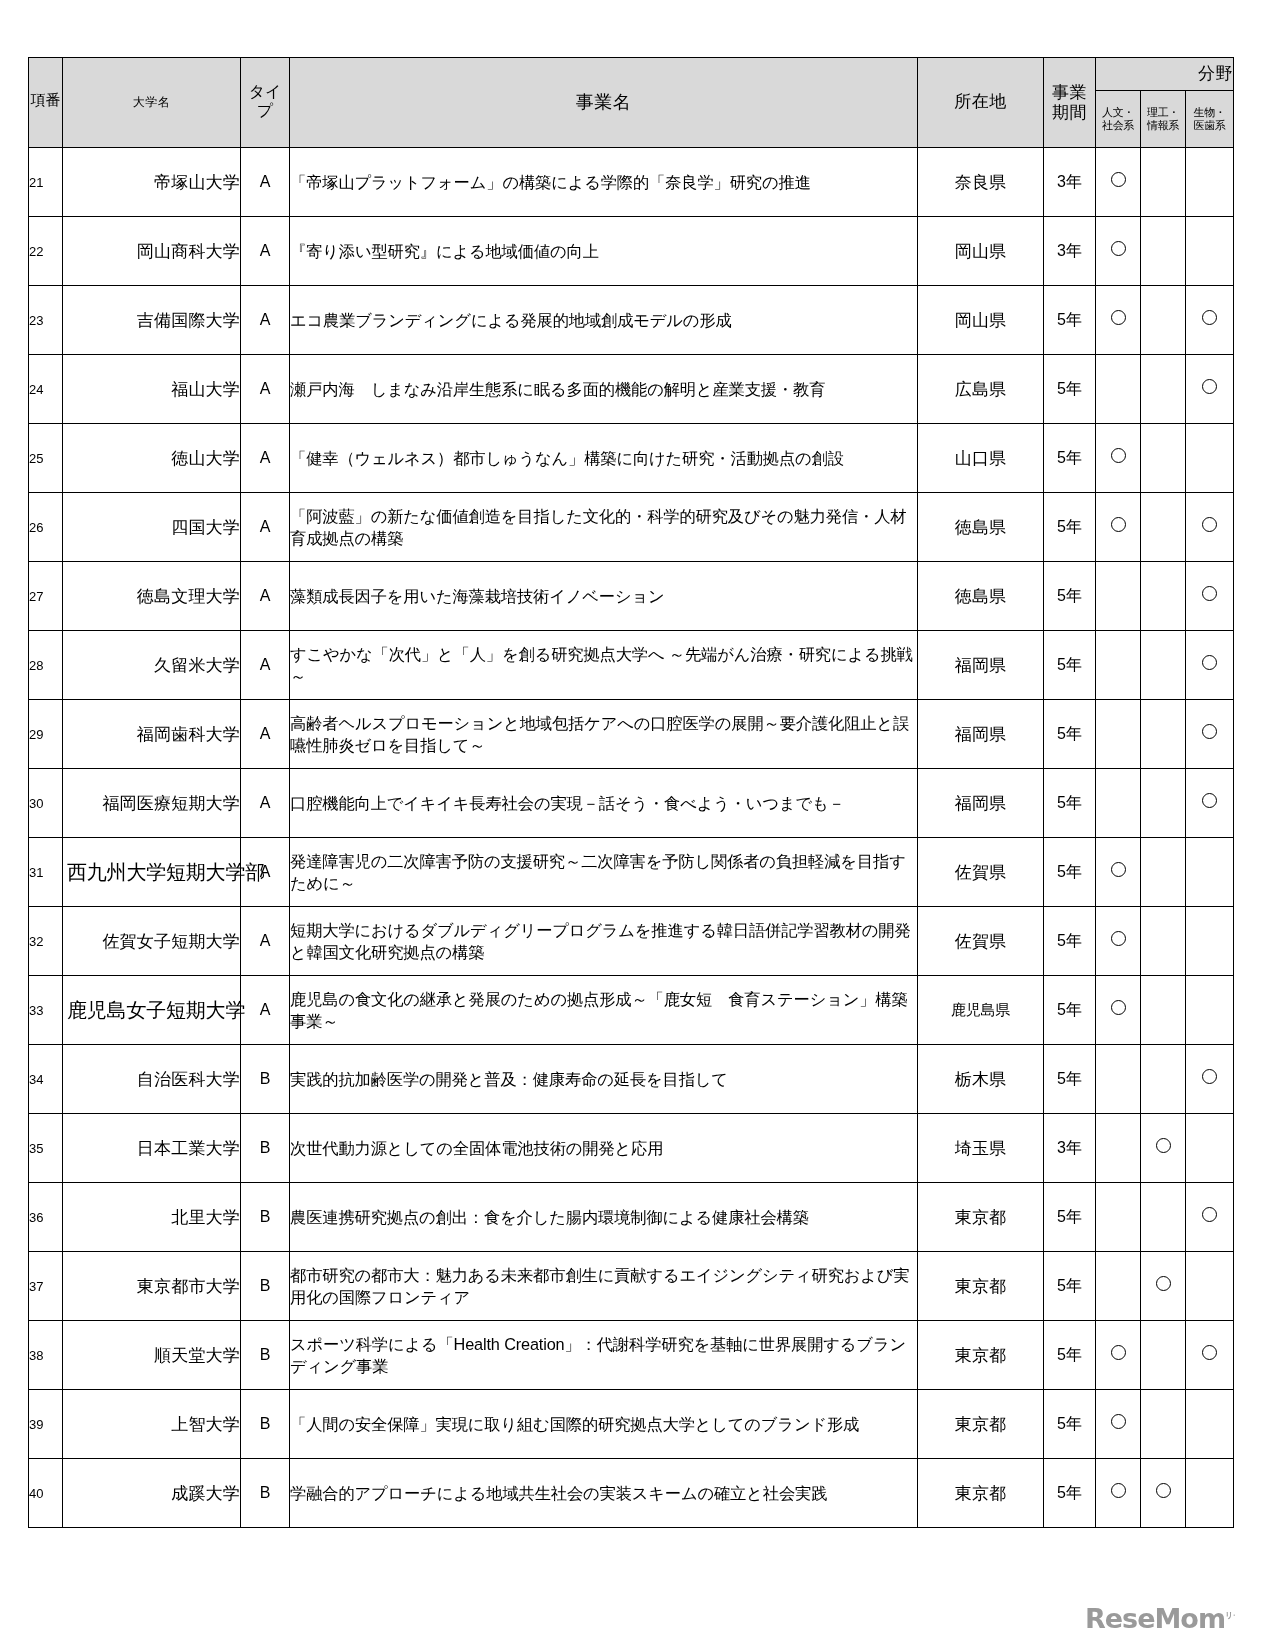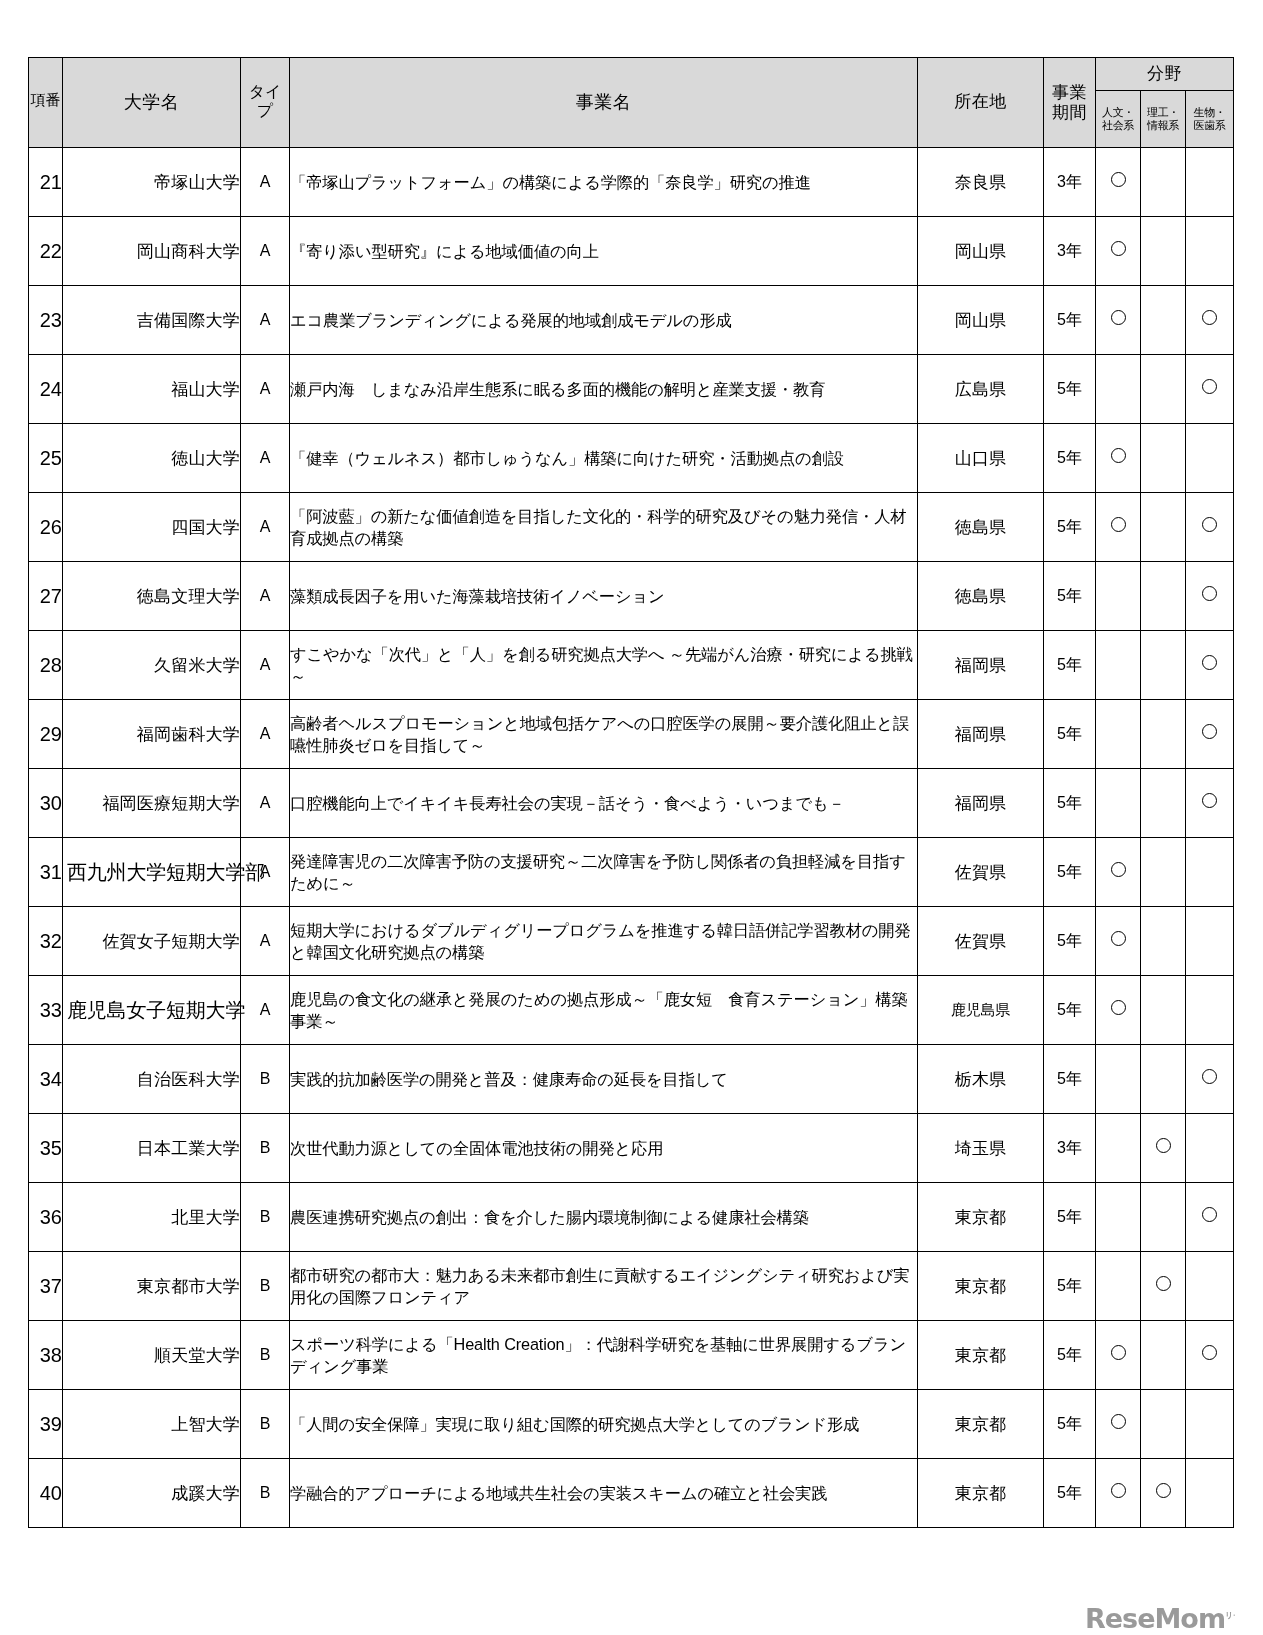--- a/index.html
+++ b/index.html
@@ -46,44 +46,45 @@
     font-size: 17px;
     line-height: 1.18;
     letter-spacing: 0.5px;
   }
   th.h-no {
     font-size: 15px;
     line-height: 1.12;
     letter-spacing: 0px;
     font-family: Liberation Mono, monospace;
   }
-  th.h-univ { font-size: 18px; }
+  th.h-univ { font-size: 12px; }
   th.h-type { font-size: 16px; letter-spacing: 0px; font-family: Liberation Mono, monospace; }
   th.h-proj { font-size: 18px; }
   th.h-loc  { font-size: 17px; }
   th.h-term { font-size: 17px; line-height: 1.14; }
   th.h-field-top {
     font-size: 17px;
     height: 32px;
+    text-align: right;
   }
   th.h-sub {
     font-size: 11px;
     line-height: 1.2;
     letter-spacing: -0.3px;
     height: 56px;
   }
 
   
   tbody td {
     height: 68px;
     font-size: 16px;
   }
   td.c-no {
-    text-align: right;
-    font-size: 20px;
+    text-align: left;
+    font-size: 13px;
   }
   td.c-univ {
     text-align: right;
     padding-left: 7px;
     padding-right: 3px;
     font-size: 17px;
     letter-spacing: 0.2px;
     white-space: nowrap;
   }
   td.c-univ.tight {

